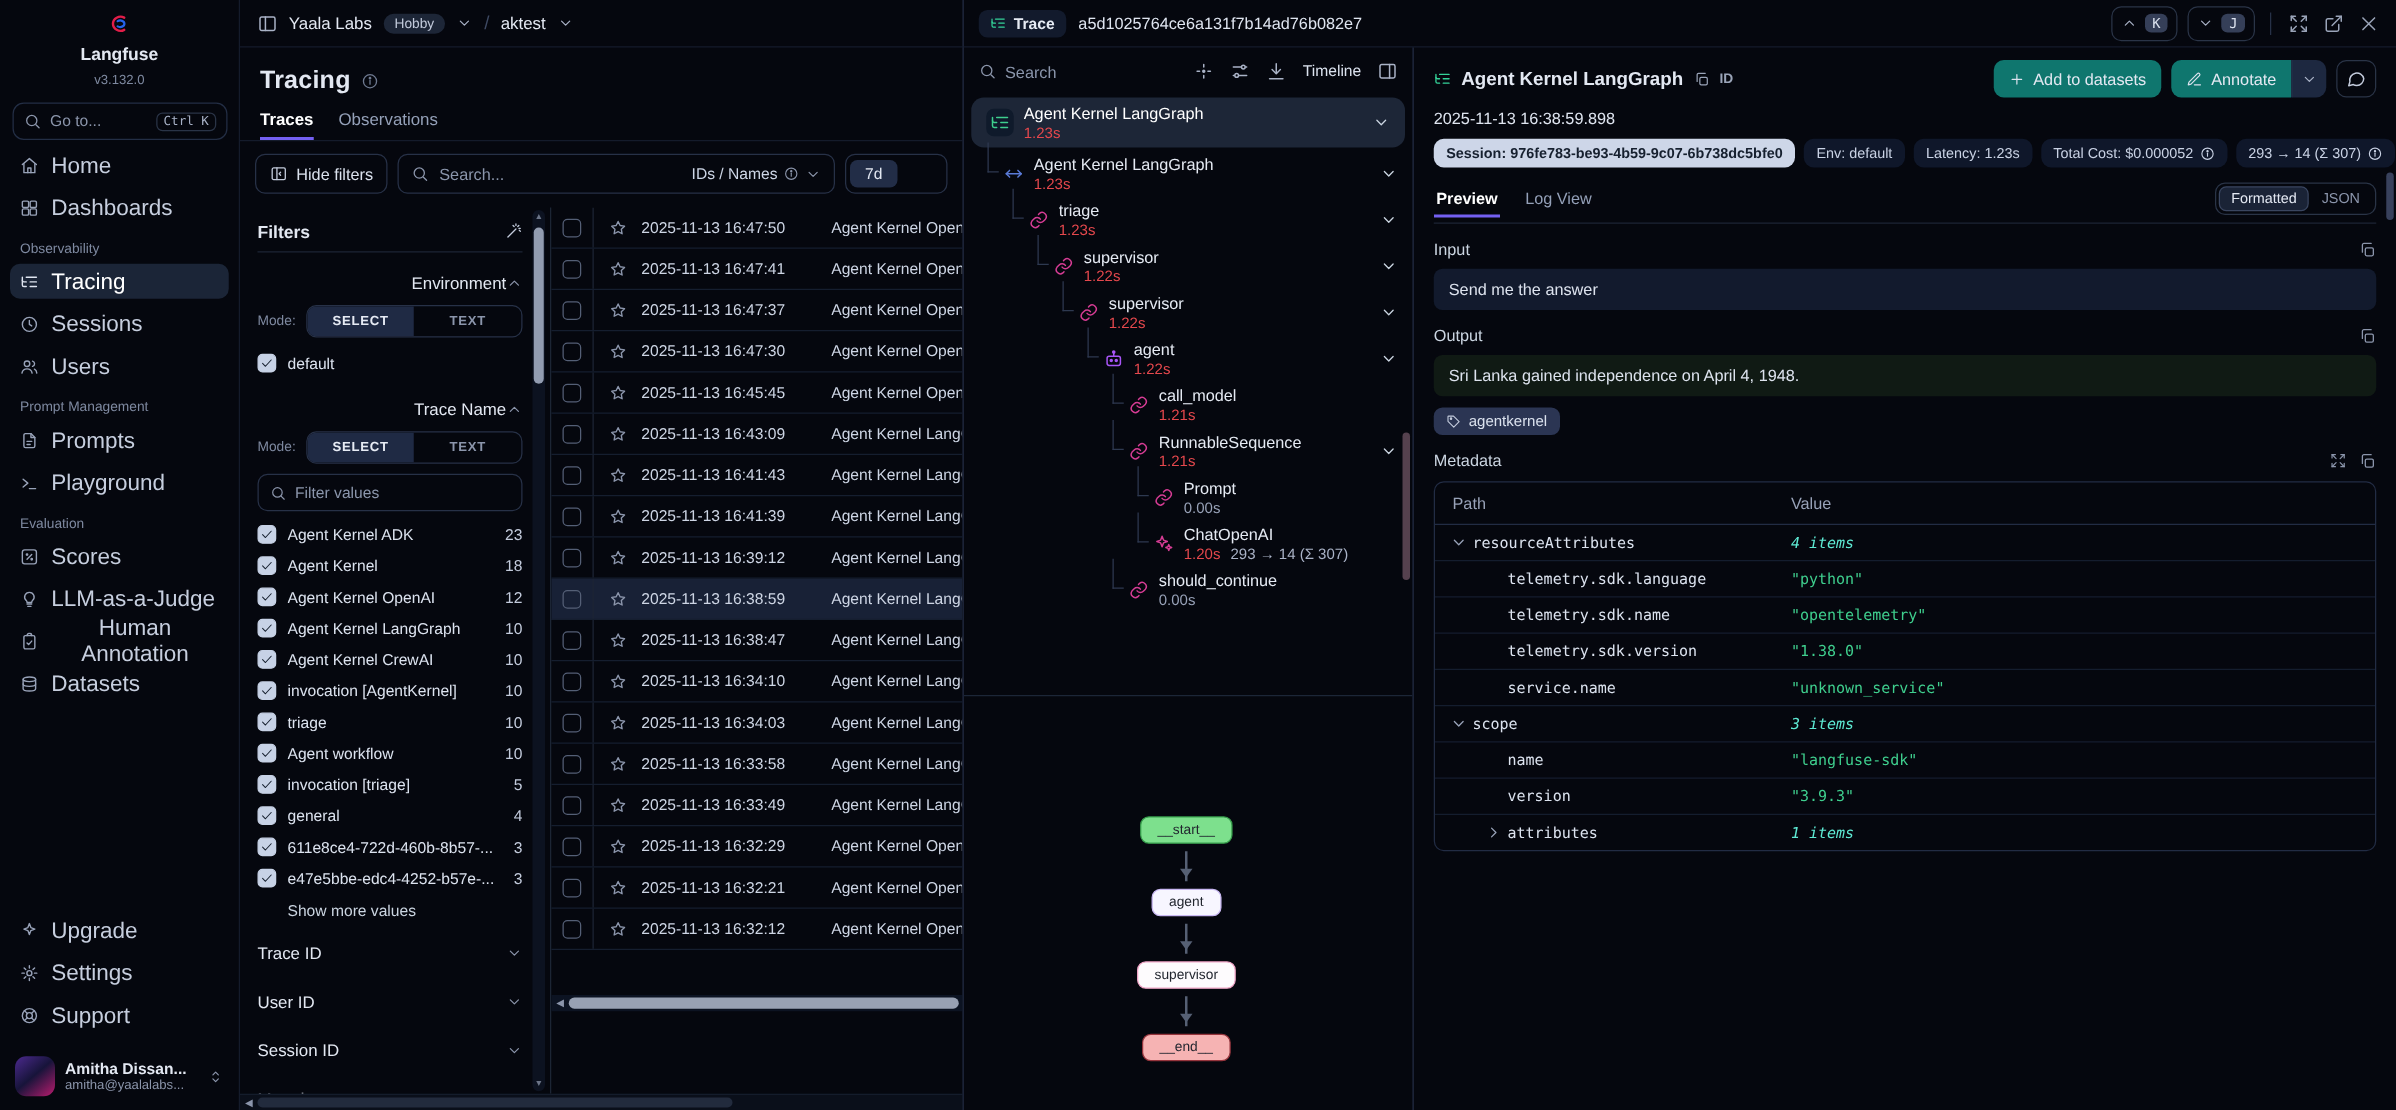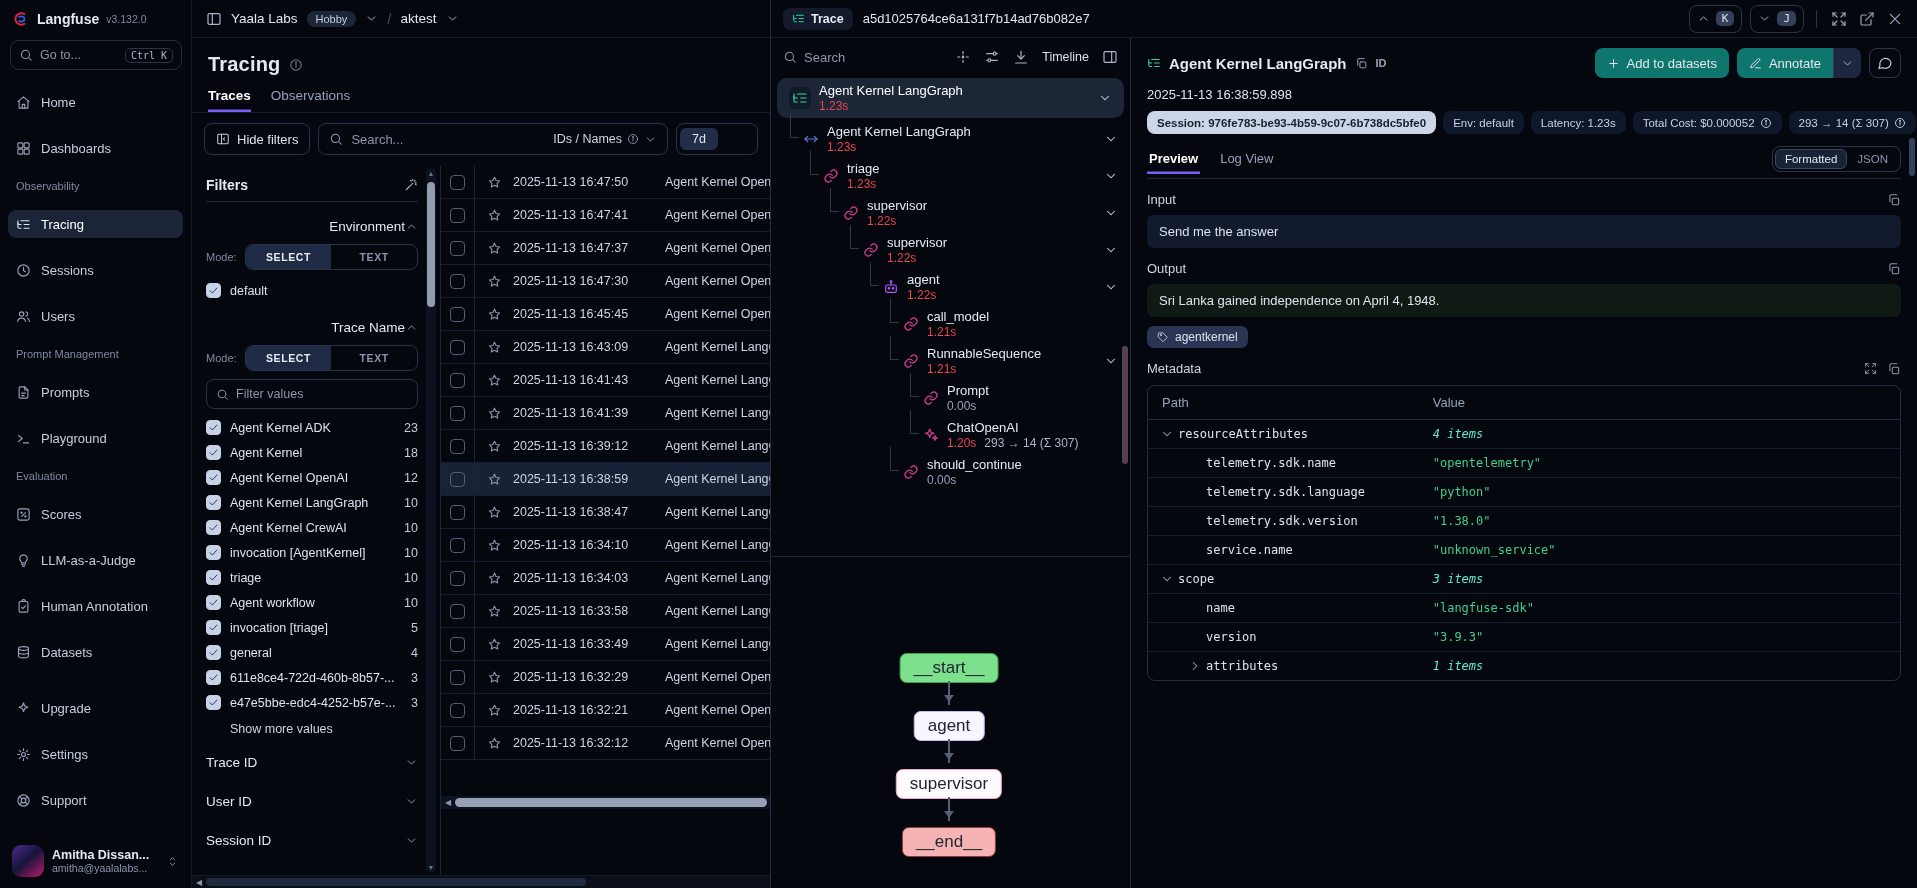--- a/index.html
+++ b/index.html
@@ -6,27 +6,27 @@
   html,body { background:#05070e; }
   body { font-family:"Liberation Sans", sans-serif; color:#e3e8f2; }
   .app { position:relative; width:1917px; height:888px; overflow:hidden; background:#05070e; }
   .icn { display:inline-flex; width:15px; height:15px; flex:none; align-items:center; justify-content:center; }
   .icn svg { width:100%; height:100%; }
   .i12 { width:12px; height:12px; } .i13 { width:13px; height:13px; } .i14 { width:14px; height:14px; } .i16 { width:16px; height:16px; } .i18 { width:18px; height:18px; }
   .clip { overflow:hidden; white-space:nowrap; }
 
   
   .sidebar { position:absolute; left:0; top:0; width:192px; height:888px; border-right:1px solid #141b2b; }
-  .brand { display:flex; align-items:center; gap:7px; padding:10px 12px 8px; }
+  .brand { display:flex; align-items:center; gap:7px; padding:10px 12px 8px;flex-direction:column; }
   .brand-name { font-size:14px; font-weight:bold; }
   .brand-ver { font-size:10.5px; color:#7e89a0; }
   .goto { display:flex; align-items:center; gap:7px; margin:4px 10px 6px; height:30px; padding:0 8px; border:1px solid #232e45; border-radius:9px; background:transparent; color:#8b95ab; font-size:12.5px; width:172px; }
   .goto kbd { margin-left:auto; font-family:"DejaVu Sans Mono", monospace; font-size:10px; border:1px solid #2a3447; border-radius:5px; padding:1px 5px; color:#a7b1c6; }
   .side-label { font-size:11px; color:#7e89a0; margin:13px 16px 5px; }
-  .side-item { display:flex; align-items:center; gap:10px; height:28px; margin:18px 8px; padding:0 8px; border-radius:8px; font-size:13px; color:#c6cede; cursor:default; }
+  .side-item { display:flex; align-items:center; gap:10px; height:28px; margin:6px 8px; padding:0 8px; border-radius:8px; font-size:18px; color:#c6cede; cursor:default;text-align:center; }
   .side-item .icn { color:#98a2b8; }
   .side-item.active { background:#1b2537; color:#ffffff; }
   .side-item.active .icn { color:#dfe5f0; }
   .side-footer { position:absolute; left:0; right:0; bottom:56px; }
   .user-row { position:absolute; left:6px; right:6px; bottom:5px; display:flex; align-items:center; gap:8px; padding:6px 6px; border-radius:8px; }
   .avatar { width:32px; height:32px; border-radius:9px; flex:none; background:linear-gradient(140deg,#4c2a8f 0%,#17143a 48%,#b91c6e 100%); }
   .user-meta { min-width:0; flex:1; }
   .user-name { display:block; font-size:12.5px; font-weight:bold; white-space:nowrap; overflow:hidden; }
   .user-email { display:block; font-size:10.5px; color:#8b95ab; white-space:nowrap; overflow:hidden; }
   .user-row .icn { color:#8b95ab; width:13px; height:13px; }
@@ -140,21 +140,21 @@
   .tn-name { font-size:13px; color:#e5eaf3; white-space:nowrap; overflow:hidden; }
   .tnode.sel .tn-name { color:#ffffff; }
   .tn-meta { display:flex; gap:8px; font-size:12px; margin-top:1px; }
   .dur { color:#e5484d; }
   .dur.zero { color:#98a2b8; }
   .tok { color:#aab3c7; }
   .tn-chev { position:absolute; right:12px; top:50%; margin-top:-7px; color:#cbd5e1; width:14px; height:14px; }
   .elbow { position:absolute; width:9px; height:24px; top:-6px; border-left:1px solid #2e3950; border-bottom:1px solid #2e3950; }
   .tree-vscroll { position:absolute; right:2px; top:308px; width:6px; height:118px; border-radius:3px; background:#55414e; }
   .graph-pane { position:absolute; left:0; right:0; top:518px; bottom:0; border-top:1px solid #1c2637; }
-  .gnode { position:absolute; left:178px; transform:translateX(-50%); padding:4px 13px; border-radius:7px; border:1.6px solid; font-size:17px; color:#22262f; white-space:nowrap; }
+  .gnode { position:absolute; left:178px; transform:translateX(-50%); padding:4px 13px; border-radius:7px; border:1.6px solid; font-size:11px; color:#22262f; white-space:nowrap; }
   .gn-start { background:#7de08d; border-color:#379e4c; }
   .gn-agent { background:#f7f6ff; border-color:#c9b8f2; }
   .gn-supervisor { background:#fdfbfd; border-color:#f2a6c8; }
   .gn-end { background:#f6b3b3; border-color:#96343c; }
   .garrow { position:absolute; left:177px; width:2px; background:#566074; }
   .garrow:after { content:''; position:absolute; bottom:-2px; left:-4px; border:5px solid transparent; border-top:7px solid #566074; }
 
   
   .detail-pane { flex:1; position:relative; overflow:hidden; padding:10px 16px 0; }
   .dt-title-row { display:flex; align-items:center; gap:8px; }
@@ -1430,30 +1430,30 @@
                       <path d="M6 9l6 6 6-6"></path>
                     </svg>
                   </span>
                   <span>resourceAttributes</span>
                 </span>
                 <span class="meta-val items">4 items</span>
               </div>
               <div class="meta-row">
                 <span class="meta-path" style="padding-left: 40px;">
                   <span class="meta-chev blank"></span>
-                  <span>telemetry.sdk.name</span>
-                </span>
-                <span class="meta-val str">"opentelemetry"</span>
+                  <span>telemetry.sdk.language</span>
+                </span>
+                <span class="meta-val str">"python"</span>
               </div>
               <div class="meta-row">
                 <span class="meta-path" style="padding-left: 40px;">
                   <span class="meta-chev blank"></span>
-                  <span>telemetry.sdk.language</span>
-                </span>
-                <span class="meta-val str">"python"</span>
+                  <span>telemetry.sdk.name</span>
+                </span>
+                <span class="meta-val str">"opentelemetry"</span>
               </div>
               <div class="meta-row">
                 <span class="meta-path" style="padding-left: 40px;">
                   <span class="meta-chev blank"></span>
                   <span>telemetry.sdk.version</span>
                 </span>
                 <span class="meta-val str">"1.38.0"</span>
               </div>
               <div class="meta-row">
                 <span class="meta-path" style="padding-left: 40px;">

